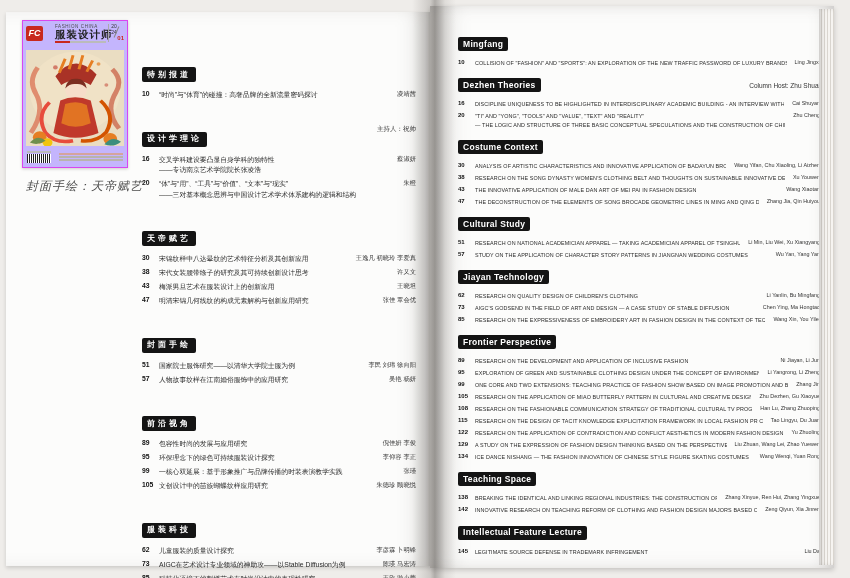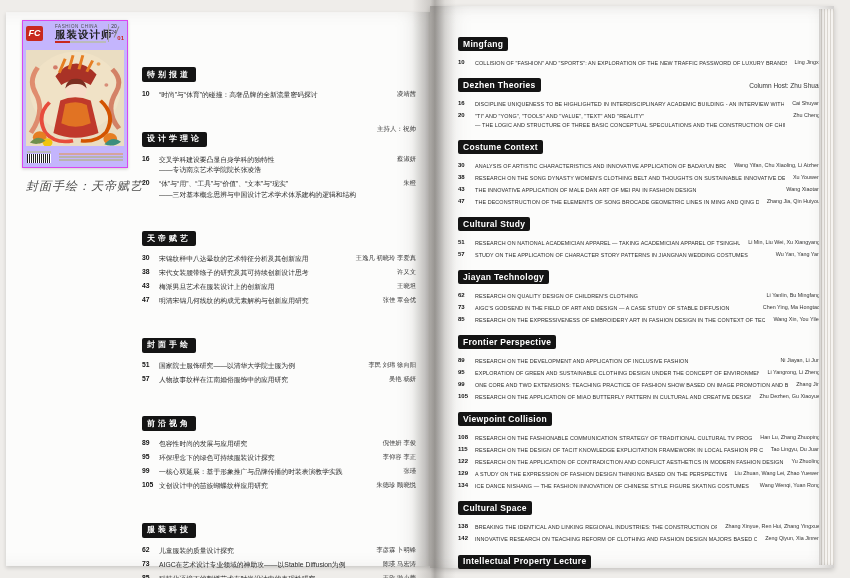--- a/index.html
+++ b/index.html
@@ -457,23 +457,20 @@
           </div>
           <div class="item">
             <span class="pg">105</span>
             <span class="ttl">
               <span class="tline">RESEARCH ON THE APPLICATION OF MIAO BUTTERFLY PATTERN IN CULTURAL AND CREATIVE DESIGN</span>
             </span>
             <span class="au">Zhu Dezhen, Gu Xiaoyue</span>
           </div>
         </div>
         <div class="sec">
-          <div class="sec-head">
-            <span class="pill">Viewpoint Collision</span>
-          </div>
           <div class="item">
             <span class="pg">108</span>
             <span class="ttl">
               <span class="tline">RESEARCH ON THE FASHIONABLE COMMUNICATION STRATEGY OF TRADITIONAL CULTURAL TV PROGRAMS</span>
             </span>
             <span class="au">Han Lu, Zhang Zhuoping</span>
           </div>
           <div class="item">
             <span class="pg">115</span>
             <span class="ttl">
@@ -498,40 +495,40 @@
           <div class="item">
             <span class="pg">134</span>
             <span class="ttl">
               <span class="tline">ICE DANCE NISHANG — THE FASHION INNOVATION OF CHINESE STYLE FIGURE SKATING COSTUMES</span>
             </span>
             <span class="au">Wang Wenqi, Yuan Rong</span>
           </div>
         </div>
         <div class="sec">
           <div class="sec-head">
-            <span class="pill">Cultural Space</span>
+            <span class="pill">Teaching Space</span>
           </div>
           <div class="item">
             <span class="pg">138</span>
             <span class="ttl">
               <span class="tline">BREAKING THE IDENTICAL AND LINKING REGIONAL INDUSTRIES: THE CONSTRUCTION OF A MULTIDISCIPLINARY TEACHING SYSTEM FOR FASHION DESIGN MAJORS</span>
             </span>
             <span class="au">Zhang Xinyue, Ren Hui, Zhang Yingxue</span>
           </div>
           <div class="item">
             <span class="pg">142</span>
             <span class="ttl">
               <span class="tline">INNOVATIVE RESEARCH ON TEACHING REFORM OF CLOTHING AND FASHION DESIGN MAJORS BASED ON CLOTHING HIGH DEFINITION STUDIO</span>
             </span>
             <span class="au">Zeng Qiyun, Xia Jinren</span>
           </div>
         </div>
         <div class="sec">
           <div class="sec-head">
-            <span class="pill">Intellectual Property Lecture</span>
+            <span class="pill">Intellectual Feature Lecture</span>
           </div>
           <div class="item">
             <span class="pg">145</span>
             <span class="ttl">
               <span class="tline">LEGITIMATE SOURCE DEFENSE IN TRADEMARK INFRINGEMENT</span>
             </span>
             <span class="au">Liu Da</span>
           </div>
         </div>
       </div>

